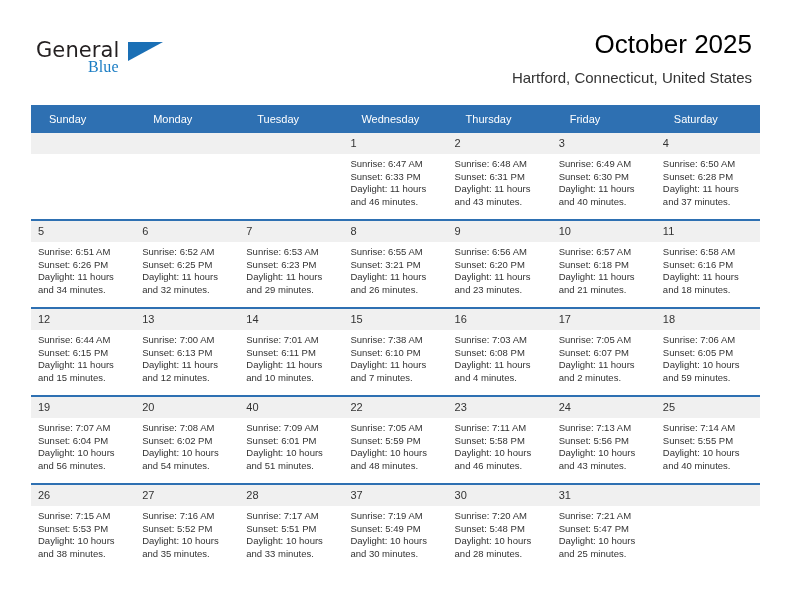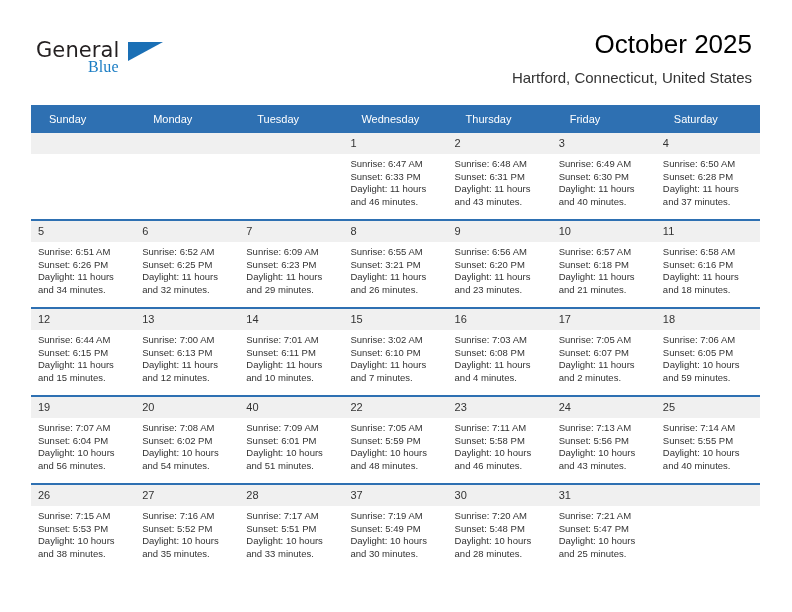--- a/index.html
+++ b/index.html
@@ -228,21 +228,21 @@
             <div class="cell-body">
               <div>Sunrise: 6:52 AM</div>
               <div>Sunset: 6:25 PM</div>
               <div>Daylight: 11 hours</div>
               <div>and 32 minutes.</div>
             </div>
           </td>
           <td class="day-cell">
             <div class="daynum">7</div>
             <div class="cell-body">
-              <div>Sunrise: 6:09 AM</div>
+              <div>Sunrise: 6:53 AM</div>
               <div>Sunset: 6:23 PM</div>
               <div>Daylight: 11 hours</div>
               <div>and 29 minutes.</div>
             </div>
           </td>
           <td class="day-cell">
             <div class="daynum">8</div>
             <div class="cell-body">
               <div>Sunrise: 6:55 AM</div>
               <div>Sunset: 3:21 PM</div>
@@ -302,21 +302,21 @@
             <div class="cell-body">
               <div>Sunrise: 7:01 AM</div>
               <div>Sunset: 6:11 PM</div>
               <div>Daylight: 11 hours</div>
               <div>and 10 minutes.</div>
             </div>
           </td>
           <td class="day-cell">
             <div class="daynum">15</div>
             <div class="cell-body">
-              <div>Sunrise: 3:02 AM</div>
+              <div>Sunrise: 7:38 AM</div>
               <div>Sunset: 6:10 PM</div>
               <div>Daylight: 11 hours</div>
               <div>and 7 minutes.</div>
             </div>
           </td>
           <td class="day-cell">
             <div class="daynum">16</div>
             <div class="cell-body">
               <div>Sunrise: 7:03 AM</div>
               <div>Sunset: 6:08 PM</div>

